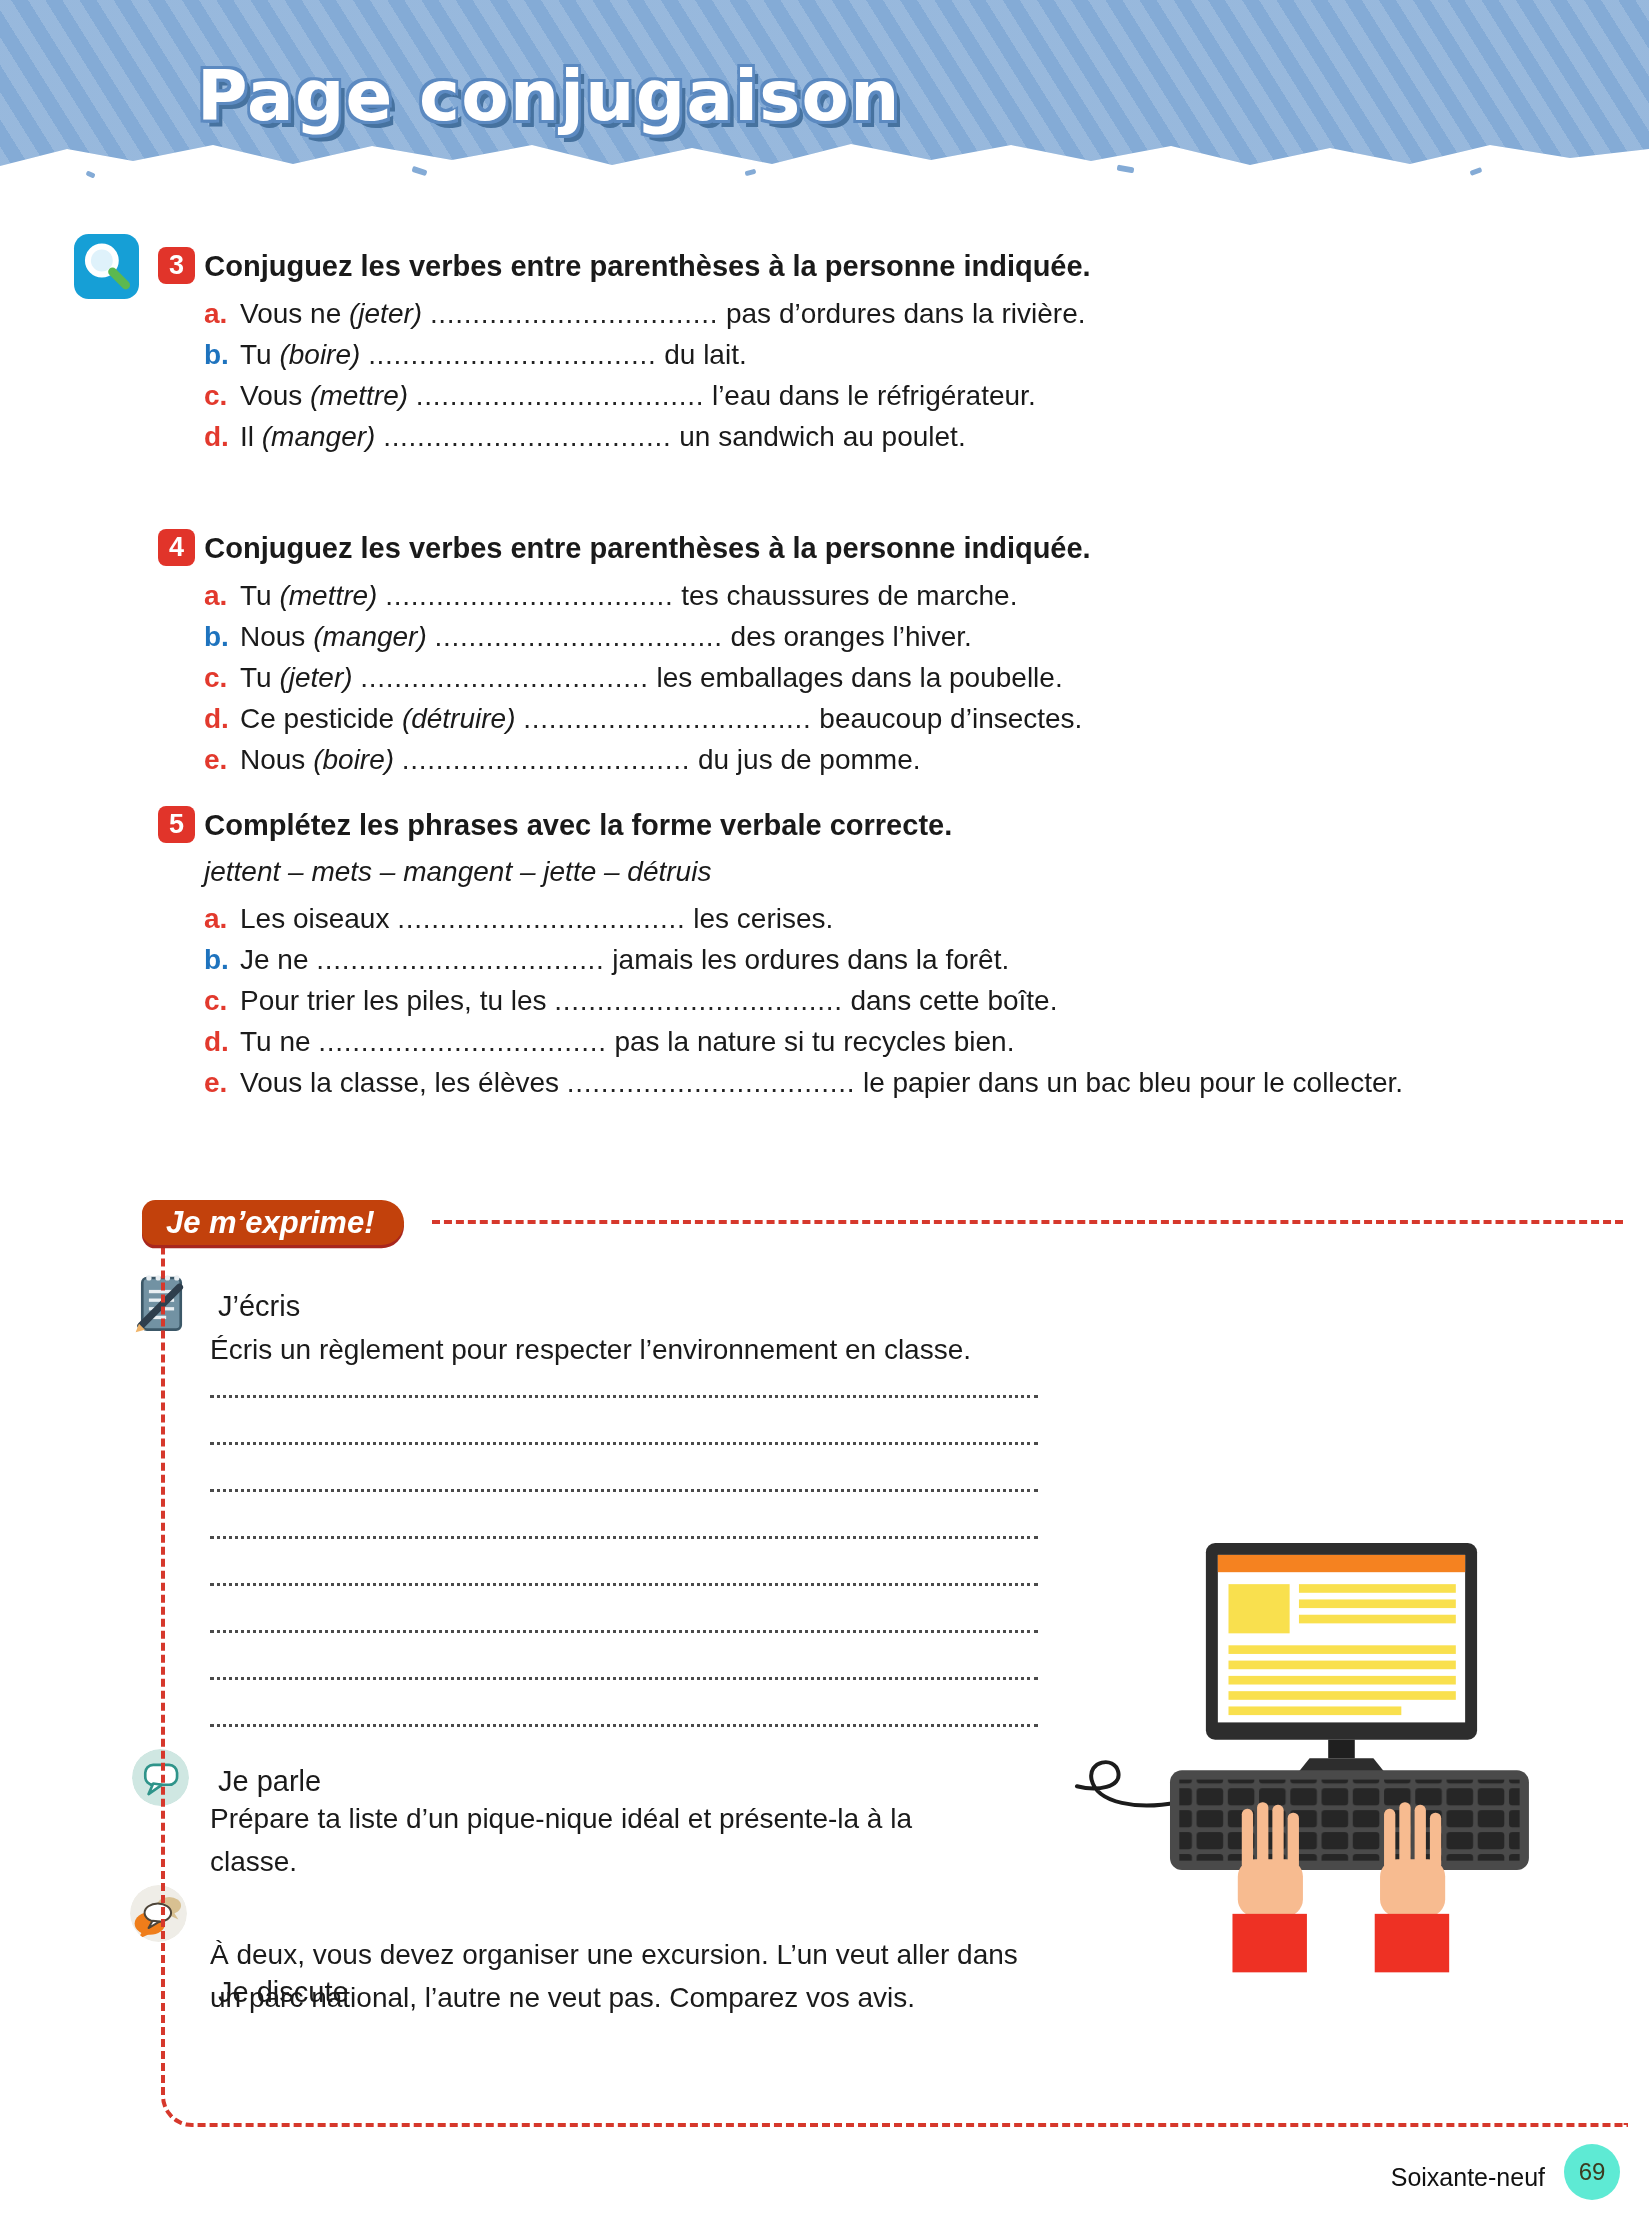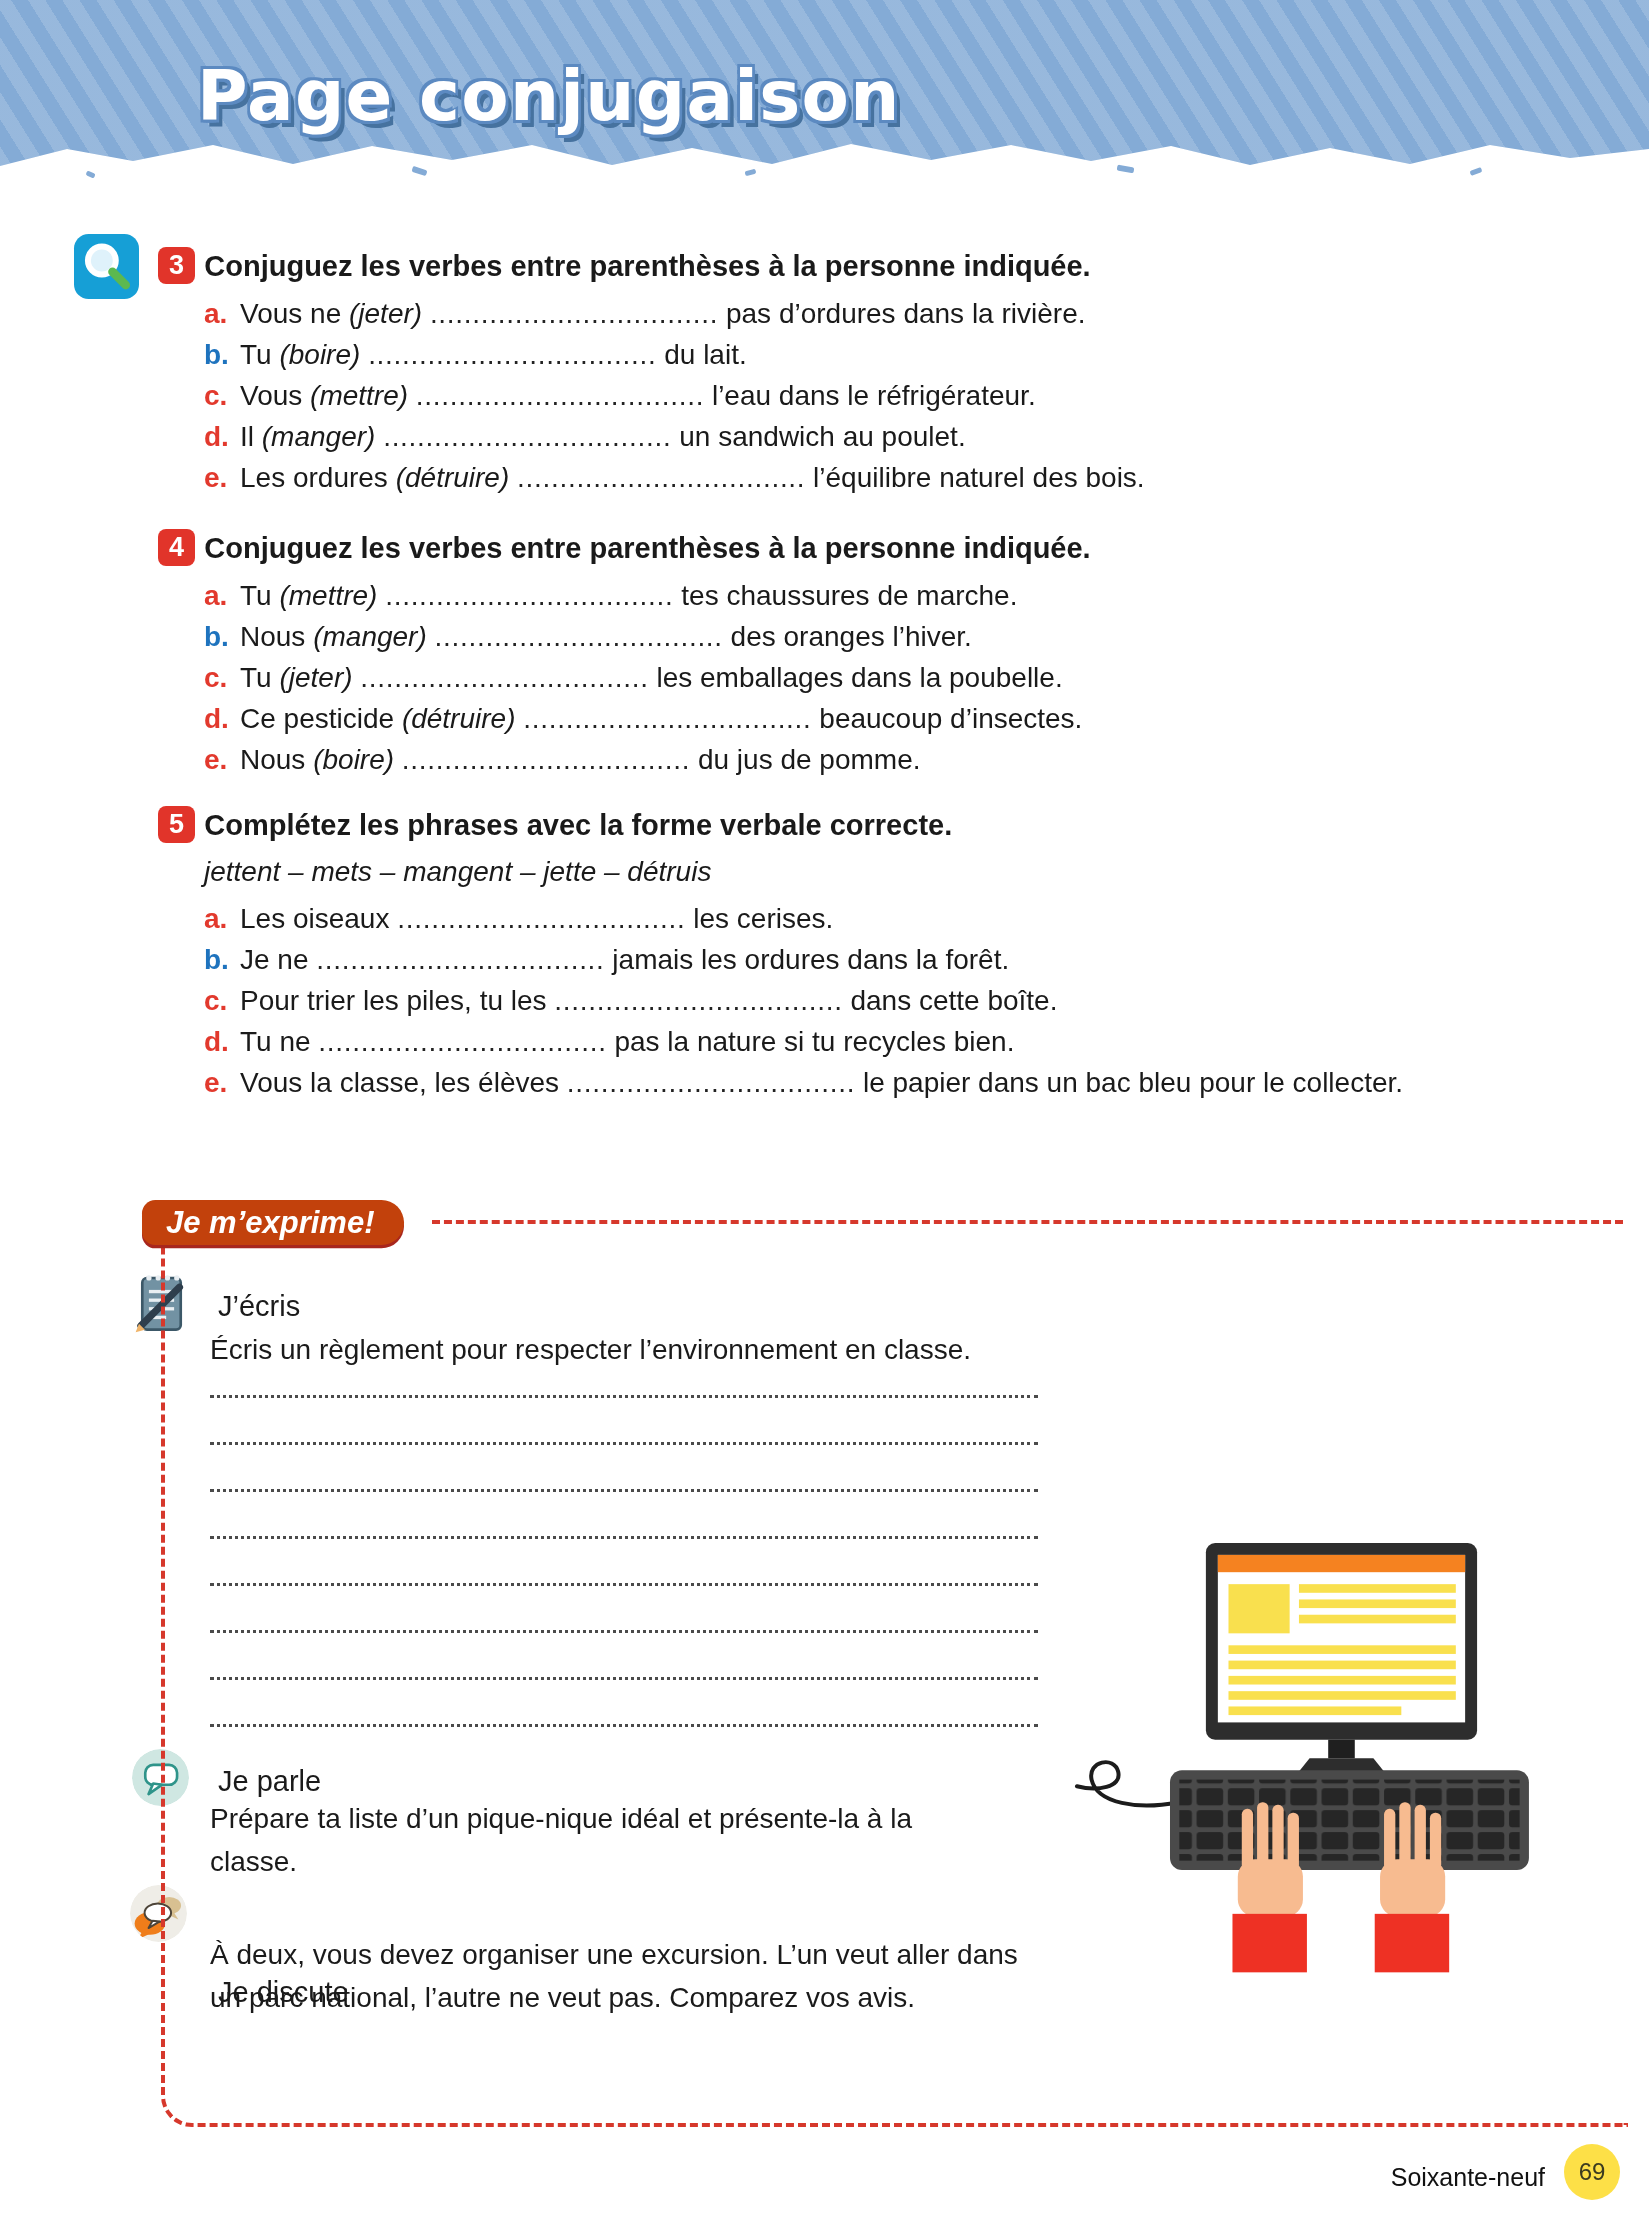--- a/index.html
+++ b/index.html
@@ -59,21 +59,21 @@
   .discute-icon{left:130px;top:1885px;}
   .discute-head{top:1967px;}
   .discute-text{top:1933px;width:845px;}
 
   
   .computer{position:absolute;left:1038px;top:1523px;width:599px;height:452px;z-index:2;}
 
   
   .folio-word{position:absolute;right:104px;top:2163px;margin:0;font-size:25px;line-height:29px;color:#111;}
   .folio-circle{position:absolute;right:29px;top:2144px;width:56px;height:56px;border-radius:50%;
-    background:#fde047;display:flex;align-items:center;justify-content:center;font-size:24px;color:#3c3c20;}
+    background:#5eead4;display:flex;align-items:center;justify-content:center;font-size:24px;color:#3c3c20;}
 </style>
 </head>
 <body>
 
 <div class="page">
 
   <header class="banner">
     <h1 class="page-title">Page conjugaison</h1>
   </header>
   <div class="speck s1"></div>
@@ -110,26 +110,20 @@
         <span class="letter lr">c.</span><span>Vous</span>
         <em class="verb">(mettre)</em>
         <span class="dots">..................................</span>
         <span>l’eau dans le réfrigérateur.</span>
       </div>
       <div class="ex-item">
         <span class="letter lr">d.</span><span>Il</span>
         <em class="verb">(manger)</em>
         <span class="dots">..................................</span>
         <span>un sandwich au poulet.</span>
-      </div>
-      <div class="ex-item">
-        <span class="letter lr">e.</span><span>Les ordures</span>
-        <em class="verb">(détruire)</em>
-        <span class="dots">..................................</span>
-        <span>l’équilibre naturel des bois.</span>
       </div>
     </div>
   </section>
 
   <section class="exercise ex4">
     <div class="ex-header">
       <span class="ex-num">4</span>
       <h2 class="ex-title">Conjuguez les verbes entre parenthèses à la personne indiquée.</h2>
     </div>
     <div class="ex-items">

